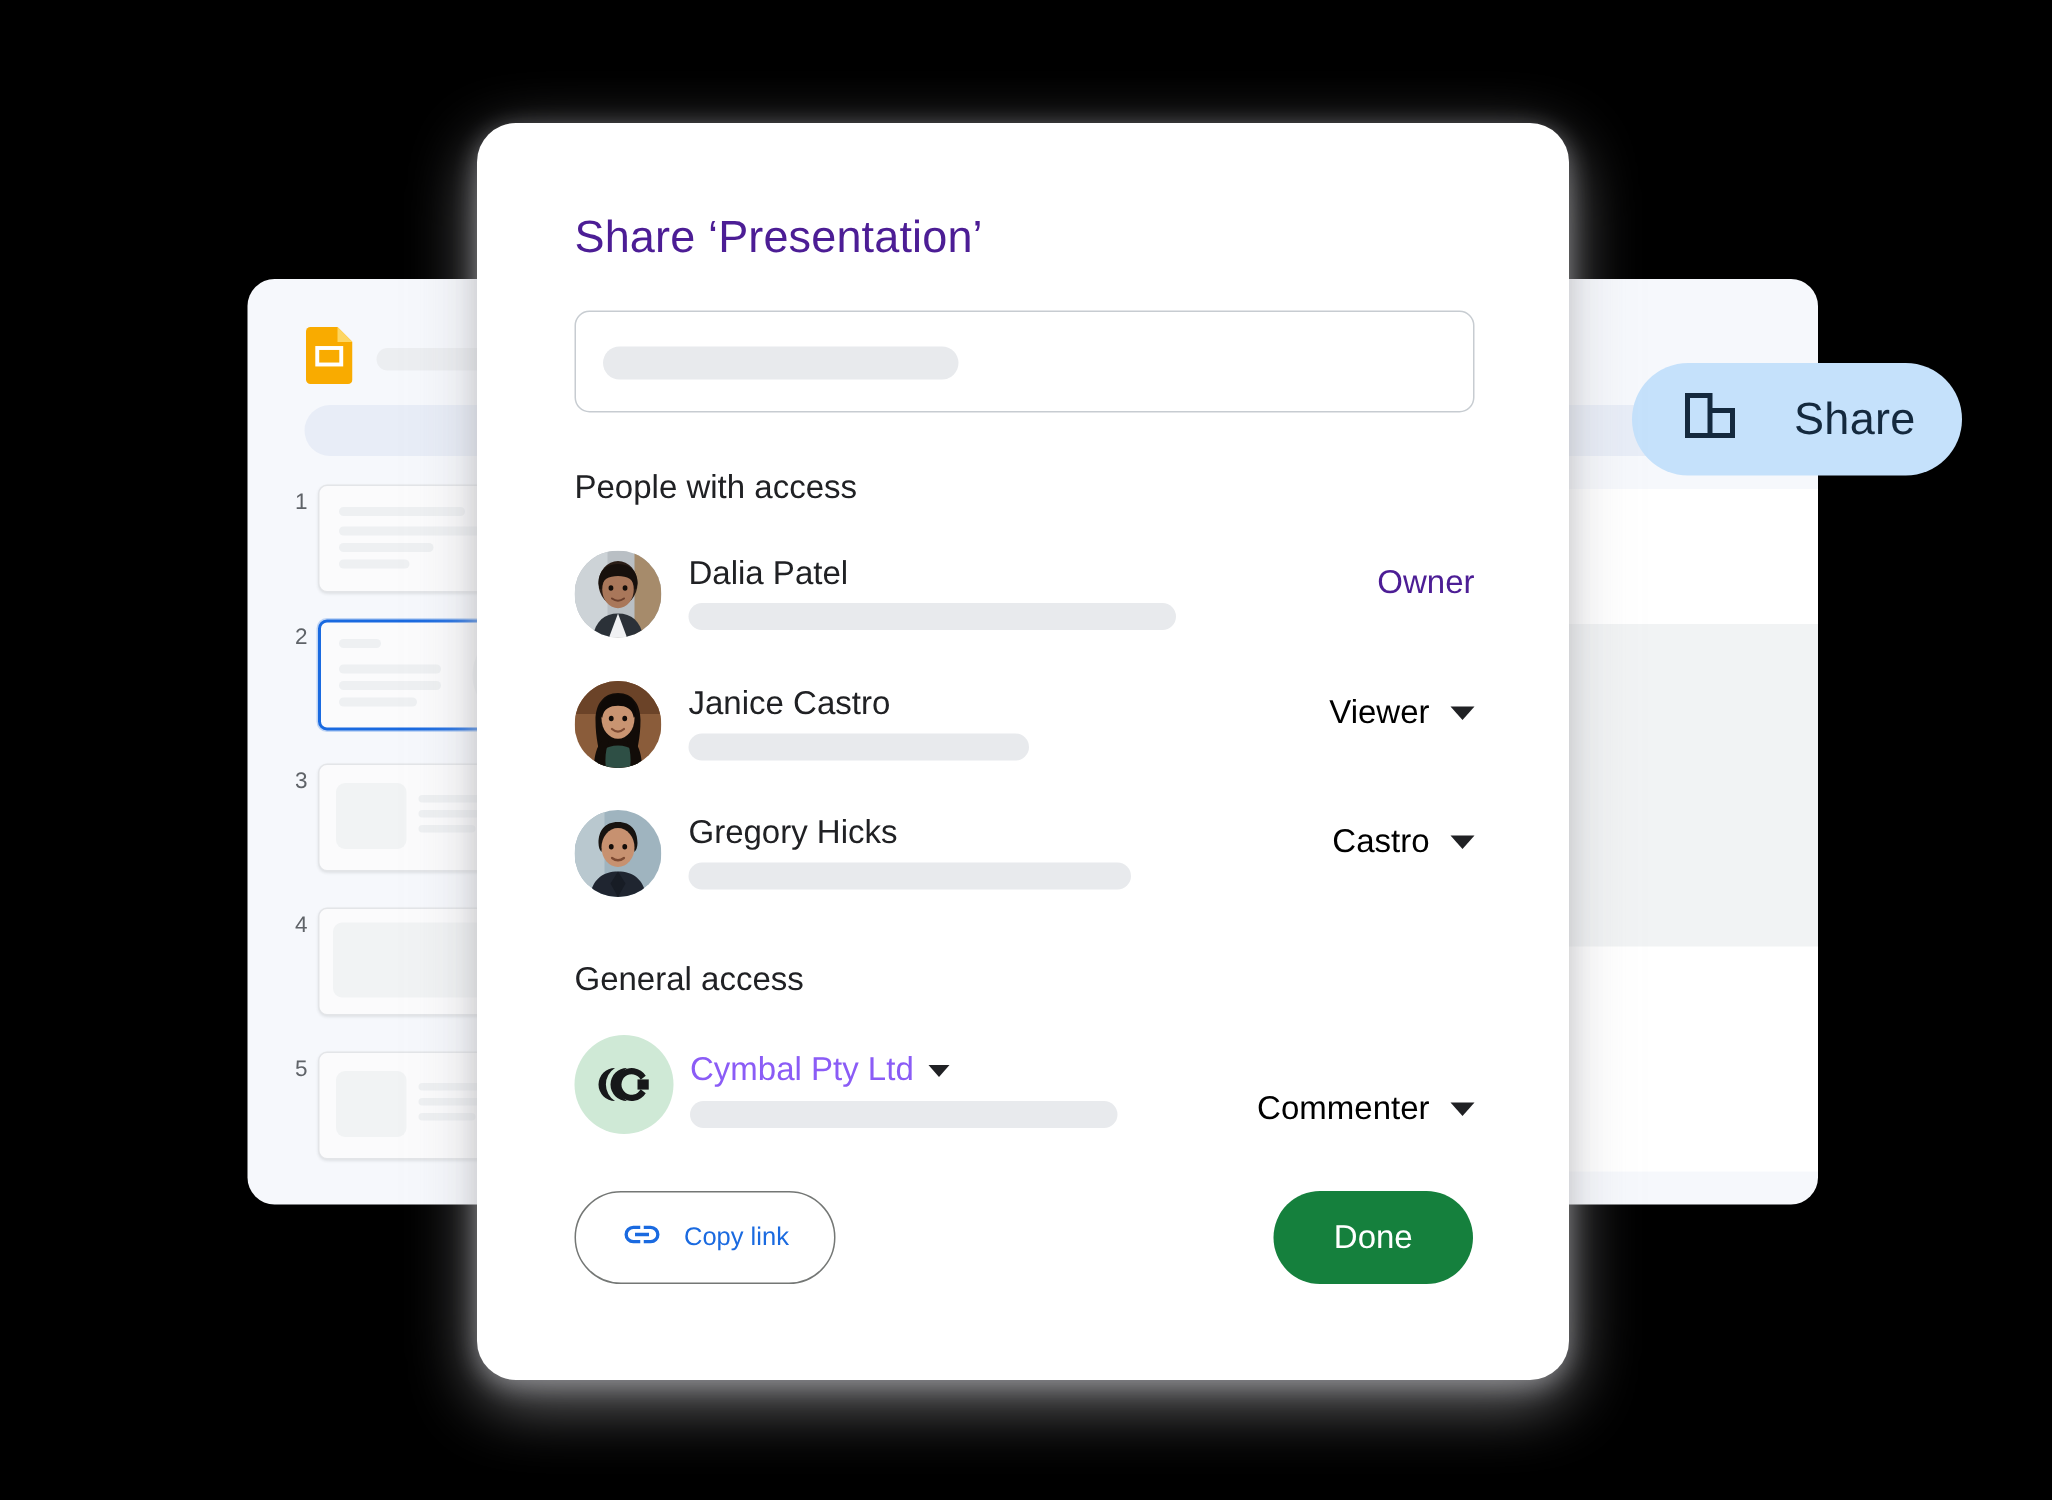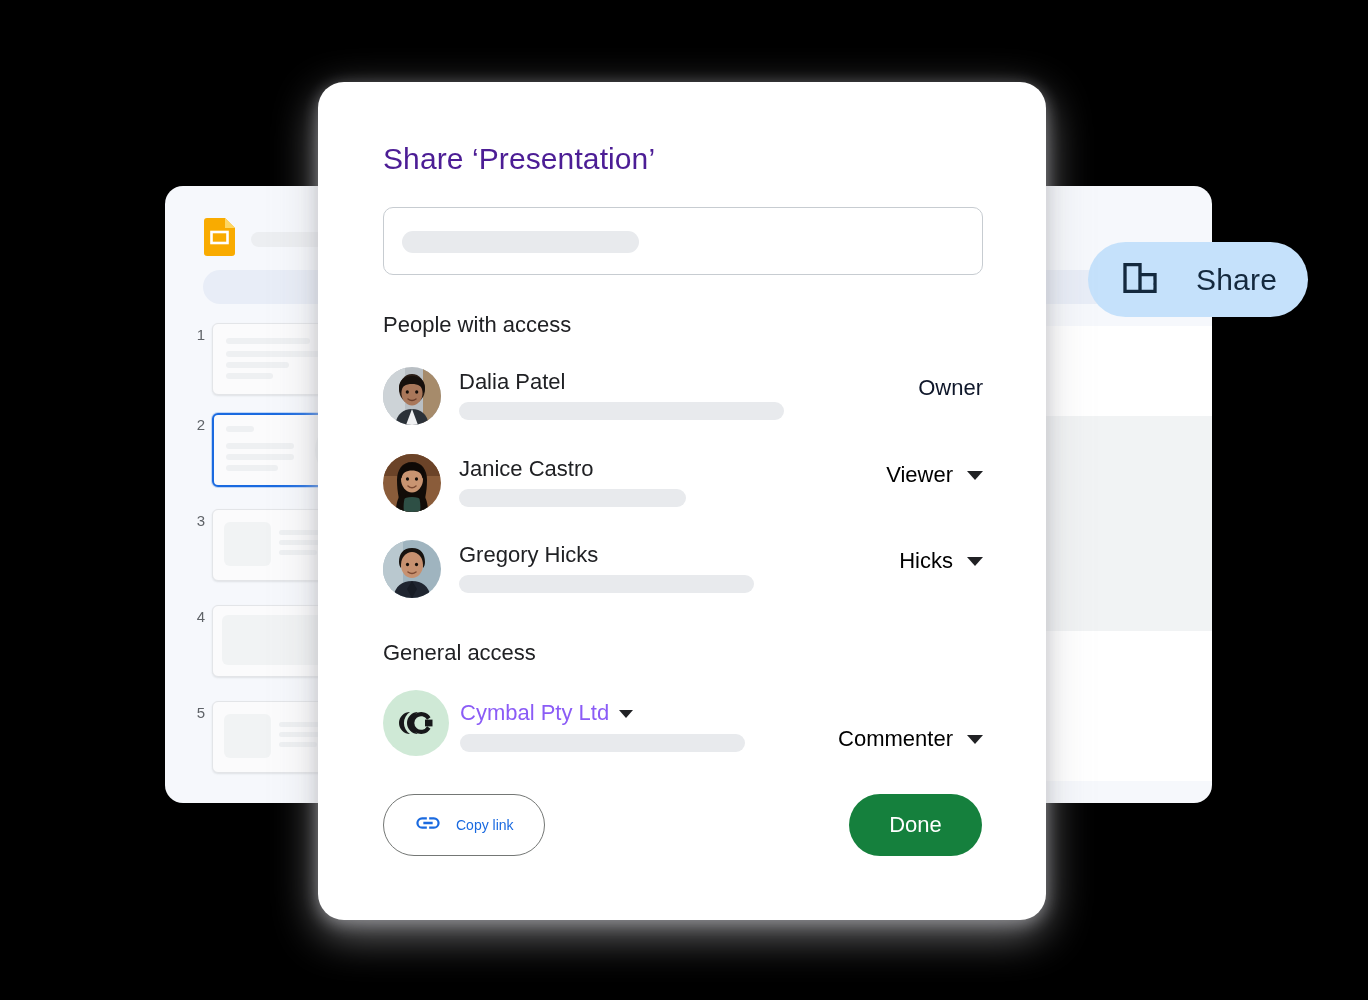--- a/index.html
+++ b/index.html
@@ -236,21 +236,21 @@
     height: 18px;
     border-radius: 9px;
     background: #e8eaed;
   }
   .role {
     position: absolute;
     font-size: 22px;
     color: #000000;
     white-space: nowrap;
   }
-  .role.muted { color: #0f172a; margin-left: 16px; }
+  .role.muted { color: #4c1d95; margin-left: 16px; }
   .caret {
     display: inline-block;
     width: 0;
     height: 0;
     margin-left: 14px;
     vertical-align: 2px;
     border-left: 8px solid transparent;
     border-right: 8px solid transparent;
     border-top: 9px solid #202124;
   }
@@ -306,21 +306,21 @@
     height: 62px;
     padding: 0 30px;
     border: 1px solid #747775;
     border-radius: 31px;
     background: #ffffff;
     display: flex;
     align-items: center;
     box-sizing: border-box;
   }
   #copy-link-btn .lbl {
-    font-size: 14px;
+    font-size: 17px;
     color: #1a6ae0;
     margin-left: 14px;
   }
   #done-btn {
     position: absolute;
     left: 531px;
     top: 712px;
     width: 133px;
     height: 62px;
     border-radius: 31px;
@@ -488,21 +488,21 @@
         <ellipse cx="29" cy="25" rx="11" ry="13" fill="#c79170"></ellipse>
         <ellipse cx="24.5" cy="24.5" rx="1.6" ry="1.8" fill="#140d09"></ellipse>
         <ellipse cx="33.5" cy="24.5" rx="1.6" ry="1.8" fill="#140d09"></ellipse>
         <path d="M25 32q4 3 8 0" stroke="#7d4a32" stroke-width="1.5" fill="none" stroke-linecap="round"></path>
         <path d="M10 58c2-12 9-17 19-17s17 5 19 17z" fill="#1f2530"></path>
         <path d="M29 41l-5 8 5 9 5-9z" fill="#171c25"></path>
       </svg>
     </div>
     <div class="person-name">Gregory Hicks</div>
     <div class="person-sub" style="width:295px"></div>
-    <div class="role" style="right:0;top:8px"><span>Hicks</span><span class="caret"></span></div>
+    <div class="role" style="right:0;top:8px"><span>Castro</span><span class="caret"></span></div>
   </div>
 
   <div class="section-head" id="general-head">General access</div>
 
   <div id="org-row">
     <div id="org-logo">
       <svg width="40" height="30" viewBox="0 0 40 30">
         <path d="M14 4a11 11 0 0 0 0 22 13 13 0 0 1 0-22z" fill="#17181a"></path>
         <path d="M22 4a11 11 0 0 0 0 22 13 13 0 0 1 0-22z" fill="#17181a"></path>
         <path d="M34.5 9.2A11 11 0 1 0 34.5 20.8l-3.4-2.6a6.8 6.8 0 1 1 0-6.4z" fill="#17181a"></path>

